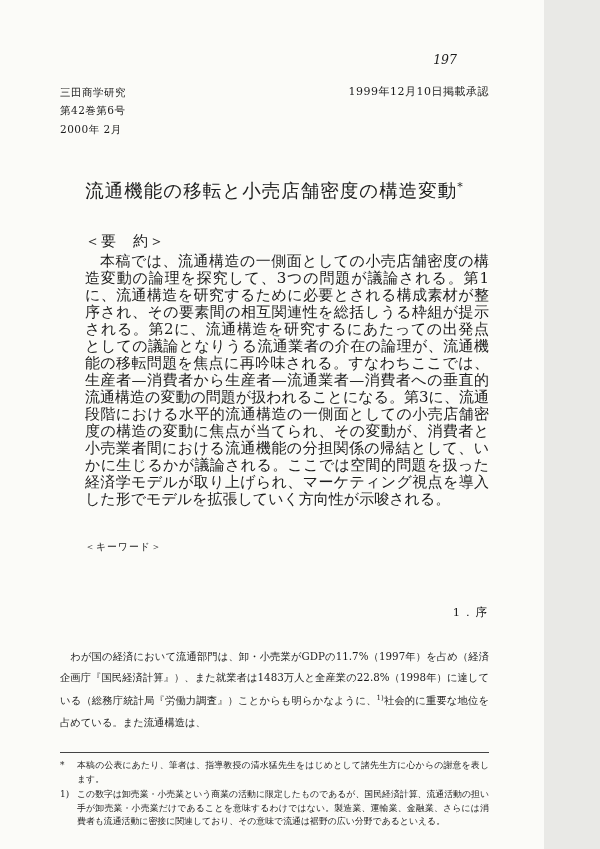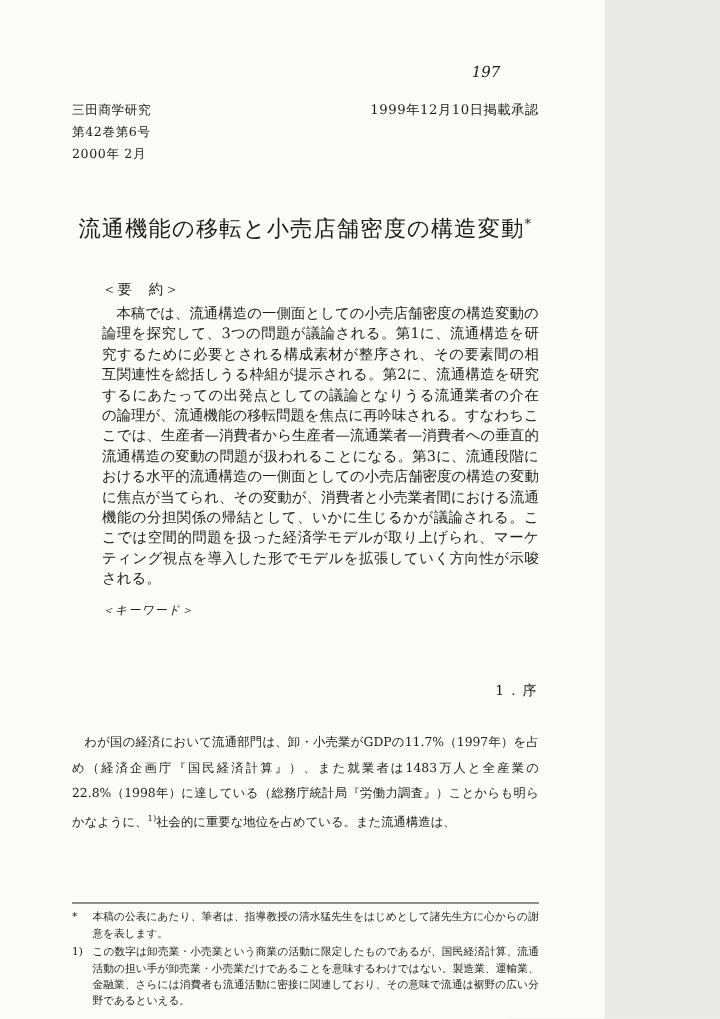--- a/index.html
+++ b/index.html
@@ -8,21 +8,21 @@
     background: #e9e9e6;
   }
   body {
     width: 600px;
     height: 849px;
     font-family: "DejaVu Serif", "Liberation Serif", serif;
     color: #1c1c1c;
   }
   .page {
     position: relative;
-    width: 504px;
+    width: 544px;
     height: 849px;
     background: #fbfbf8;
     box-sizing: border-box;
     padding: 52px 55px 18px 60px;
     overflow: hidden;
   }
   .page-number {
     text-align: right;
     padding-right: 32px;
     font-style: italic;
@@ -64,37 +64,36 @@
   }
   .author {
     margin-top: 42px;
     text-align: right;
     padding-right: 78px;
     font-size: 14.5px;
     letter-spacing: 8px;
   }
   .abstract-block {
     margin: 30px 0 0 25px;
-    font-size: 12px;
+    font-size: 15px;
     line-height: 17px;
   }
   .block-label {
     letter-spacing: 1px;
     margin-bottom: 3px;
   }
   .abstract-text {
     margin: 0;
     text-indent: 1em;
     text-align: justify;
   }
   .keywords-block {
-    margin: 10px 0 0 25px;
+    margin: 30px 0 0 25px;
     font-size: 9.9px;
     line-height: 17px;
-    font-style: italic;
   }
   .keywords-text {
     margin: 2px 0 0 0;
     padding-left: 1em;
     text-align: justify;
   }
   .section-heading {
     margin: 50px 0 0 2px;
     font-size: 11.5px;
     font-weight: 500;

